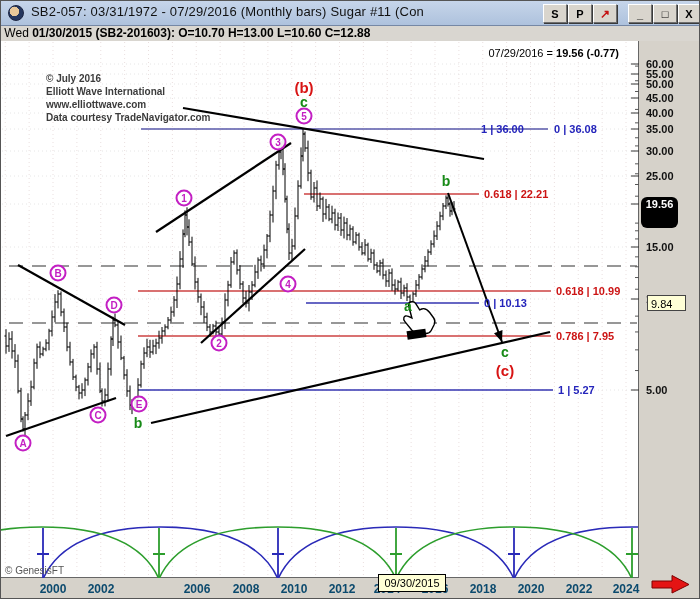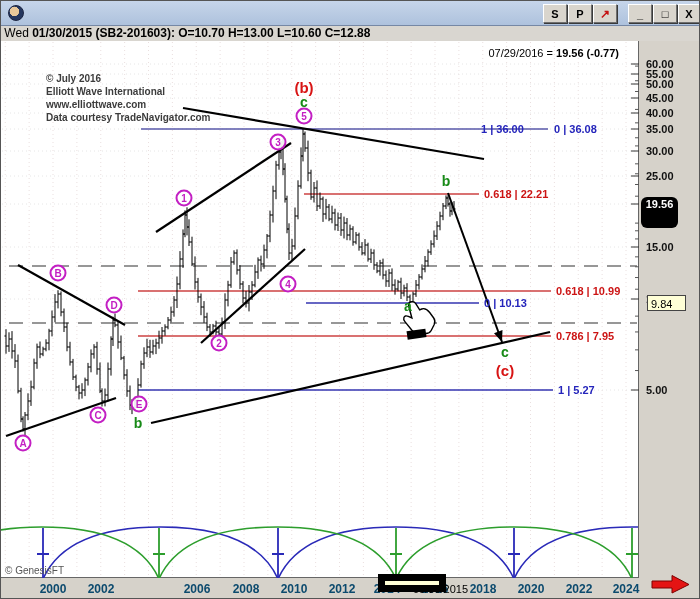--- a/index.html
+++ b/index.html
@@ -22,29 +22,30 @@
   .fiblab{position:absolute;font-size:11px;font-weight:bold;white-space:nowrap;transform:translateY(-50%);}
   .wcircle{position:absolute;width:17px;height:17px;border:2px solid #c31fc3;border-radius:50%;background:rgba(255,255,255,.88);color:#c31fc3;font-size:10px;font-weight:bold;text-align:center;line-height:14px;transform:translate(-50%,-50%);box-sizing:border-box;}
   .glab{position:absolute;color:#178a17;font-size:14px;font-weight:bold;transform:translate(-50%,-50%);}
   .rlab{position:absolute;color:#d81414;font-size:15px;font-weight:bold;transform:translate(-50%,-50%);}
   #quote{position:absolute;top:46px;right:80px;font-size:11px;color:#000;}
   #quote b{font-weight:bold;}
   #watermark{position:absolute;left:45px;top:71px;font-size:10px;font-weight:bold;color:#3c3c3c;line-height:13px;}
   #genesis{position:absolute;left:4px;top:564px;font-size:10px;color:#555;}
   #price-badge{position:absolute;left:640px;top:196px;width:37px;height:31px;background:#000;color:#fff;font-size:11px;font-weight:bold;text-align:center;line-height:14px;border-radius:6px;}
   #cursor-badge{position:absolute;left:646px;top:294px;width:39px;height:16px;background:#ffffd6;border:1px solid #444;color:#000;font-size:11px;line-height:16px;padding-left:3px;box-sizing:border-box;}
-  #date-tip{position:absolute;left:377px;top:573px;width:68px;height:18px;background:#ffffd6;border:7px solid #000000;font-size:11px;text-align:center;line-height:17px;color:#000;box-sizing:border-box;z-index:5;padding-left:28px;}
+  #date-tip{position:absolute;left:377px;top:573px;width:68px;height:18px;background:#ffffd6;border:1px solid #000000;font-size:11px;text-align:center;line-height:17px;color:#000;box-sizing:border-box;z-index:5;}
 </style>
 </head>
 <body>
 
 <div id="win">
 
   <div id="titlebar">
     <div id="appicon"></div>
+    <div id="title">SB2-057:  03/31/1972 - 07/29/2016  (Monthly bars)   Sugar #11 (Con</div>
     <div class="tbtn" style="left:542px">S</div>
     <div class="tbtn" style="left:567px">P</div>
     <div class="tbtn" id="btn-popout" style="left:592px">↗</div>
     <div class="tbtn" style="left:627px">_</div>
     <div class="tbtn" style="left:652px">□</div>
     <div class="tbtn" style="left:677px;width:22px">X</div>
   </div>
 
   <div id="ohlcbar">
     &nbsp;<span class="day">Wed </span><b>01/30/2015 (SB2-201603):   O=10.70  H=13.00  L=10.60  C=12.88</b>

